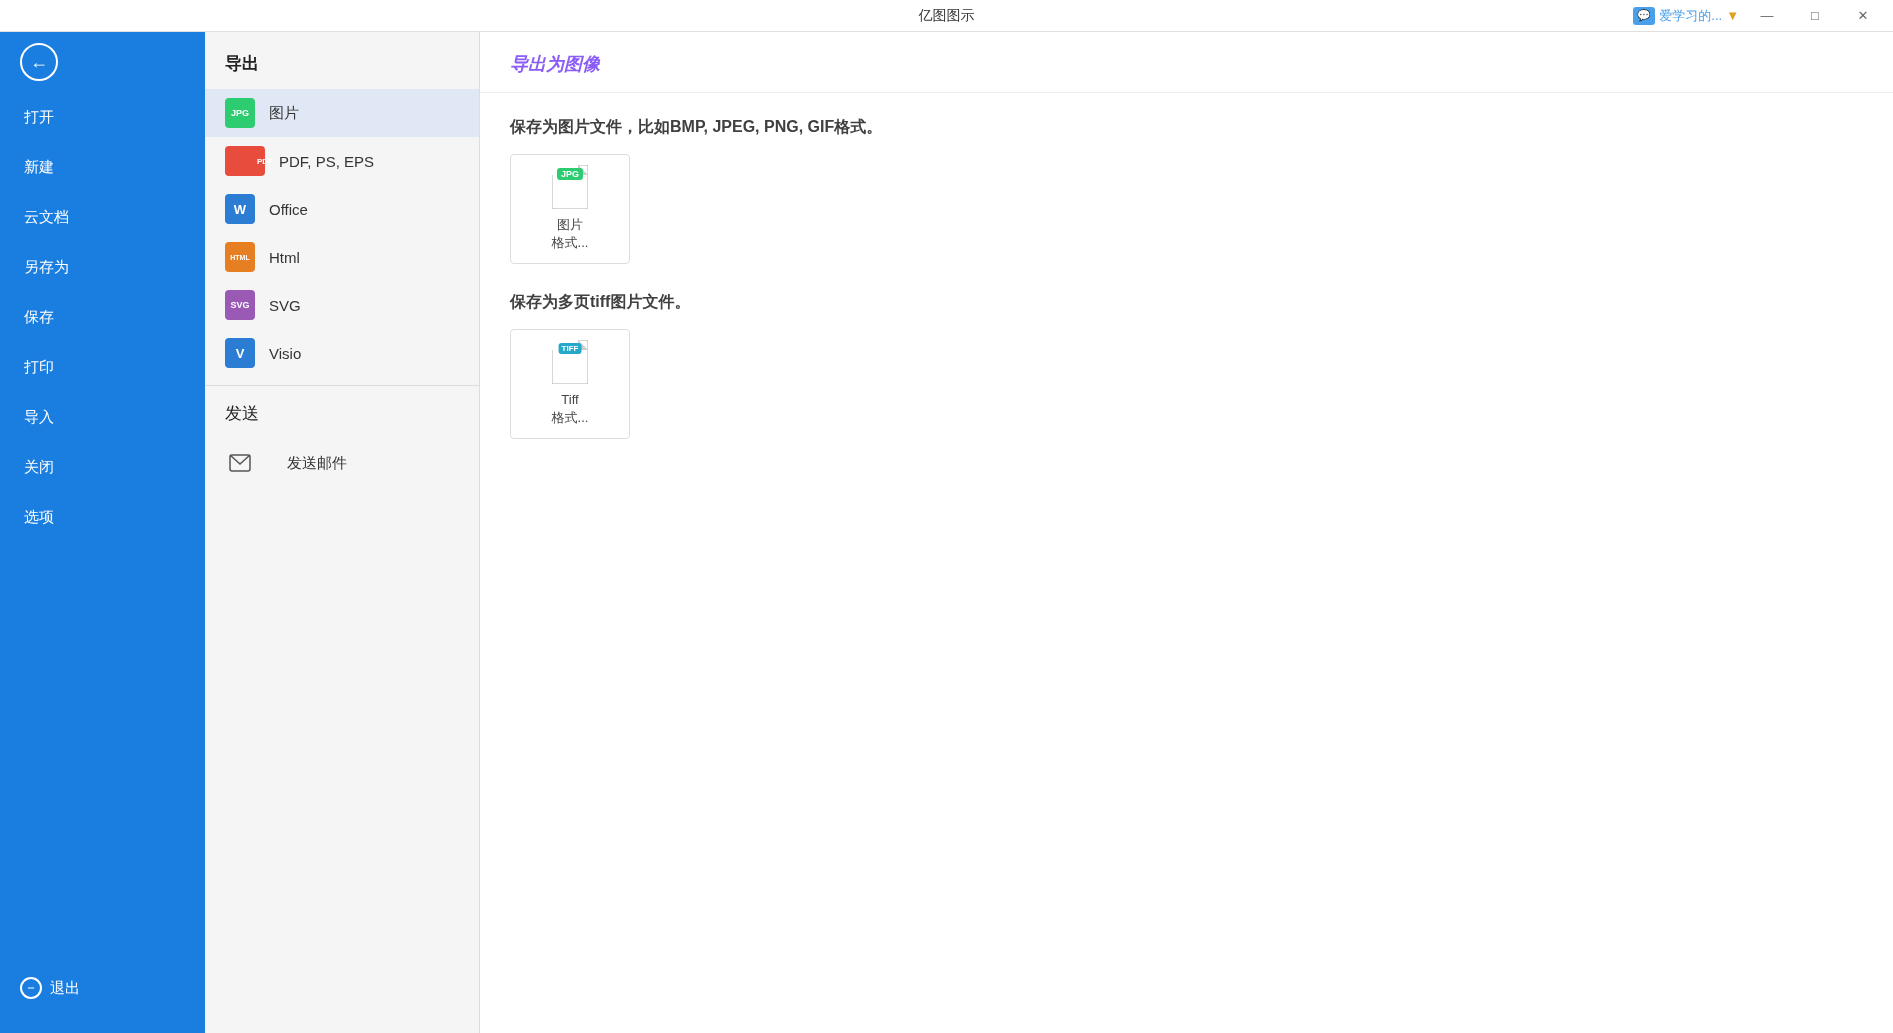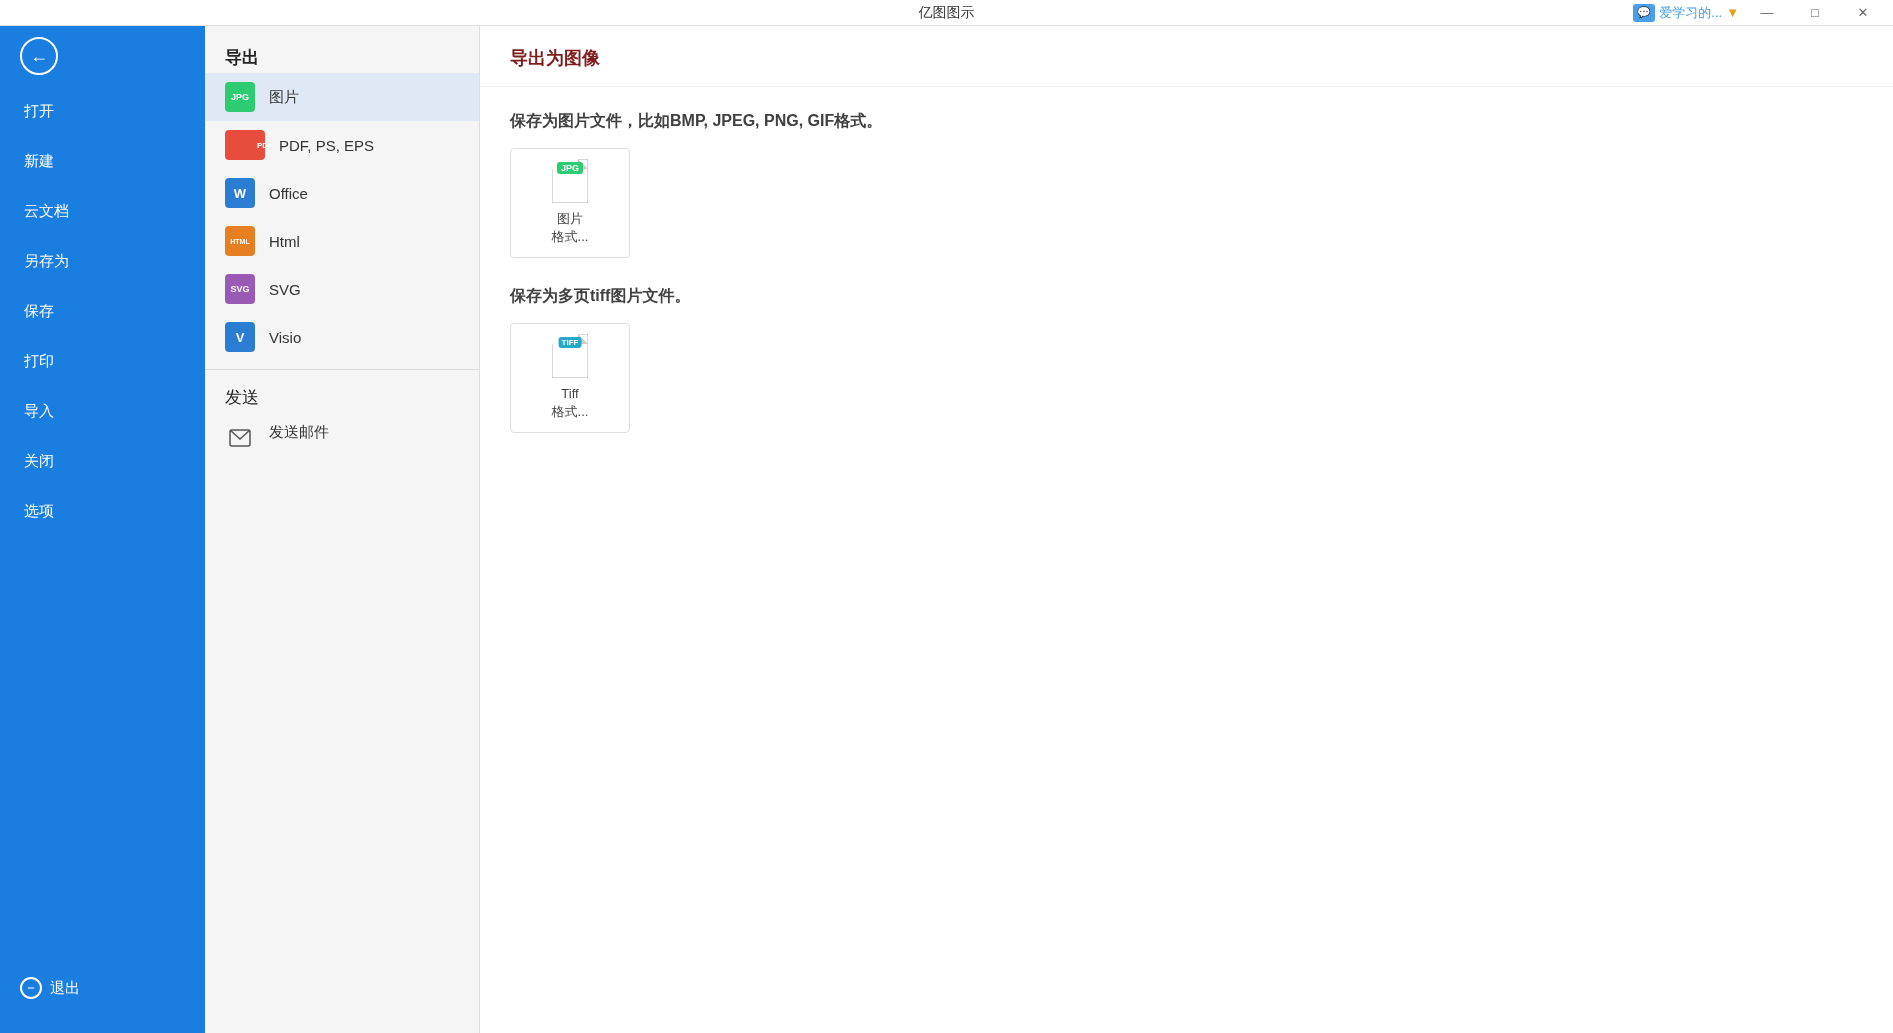--- a/index.html
+++ b/index.html
@@ -8,21 +8,21 @@
       width: 1893px;
       height: 1033px;
       display: flex;
       flex-direction: column;
       background: #fff;
       overflow: hidden;
     }
 
     
     .title-bar {
-      height: 26px;
+      height: 32px;
       background: #fff;
       display: flex;
       align-items: center;
       justify-content: space-between;
       border-bottom: 1px solid #e0e0e0;
       padding: 0 10px;
       position: relative;
     }
     .title-bar-center {
       position: absolute;
@@ -146,21 +146,21 @@
       border-right: 1px solid #ddd;
       display: flex;
       flex-direction: column;
       padding: 20px 0 0 0;
       flex-shrink: 0;
     }
     .mid-section-title {
       font-size: 17px;
       font-weight: bold;
       color: #222;
-      padding: 0 20px 4px 20px;
+      padding: 0 20px 14px 20px;
     }
     .mid-item {
       height: 48px;
       display: flex;
       align-items: center;
       padding: 0 20px;
       gap: 14px;
       cursor: pointer;
       font-size: 15px;
       color: #333;
@@ -188,22 +188,23 @@
       font-size: 17px;
       font-weight: normal;
       color: #222;
       padding: 16px 20px 14px 20px;
       margin-top: 8px;
       border-top: 1px solid #ddd;
     }
     .mid-item-send {
       height: 48px;
       display: flex;
+      align-items: center;
       padding: 0 20px;
-      gap: 14px;
+      gap: 32px;
       cursor: pointer;
       font-size: 15px;
       color: #333;
     }
     .send-icon {
       width: 30px;
       height: 30px;
       display: flex;
       align-items: center;
       justify-content: center;
@@ -218,21 +219,22 @@
       padding: 0;
       display: flex;
       flex-direction: column;
       overflow-y: auto;
     }
     .content-header {
       padding: 20px 30px 16px 30px;
       border-bottom: 1px solid #eee;
       font-size: 18px;
       font-weight: bold;
-      color: #7f1d1d;
+      color: #8b5cf6;
+      font-style: italic;
     }
     .content-body {
       padding: 24px 30px;
       flex: 1;
     }
     .content-description {
       font-size: 16px;
       color: #404040;
       margin-bottom: 16px;
       font-weight: bold;

